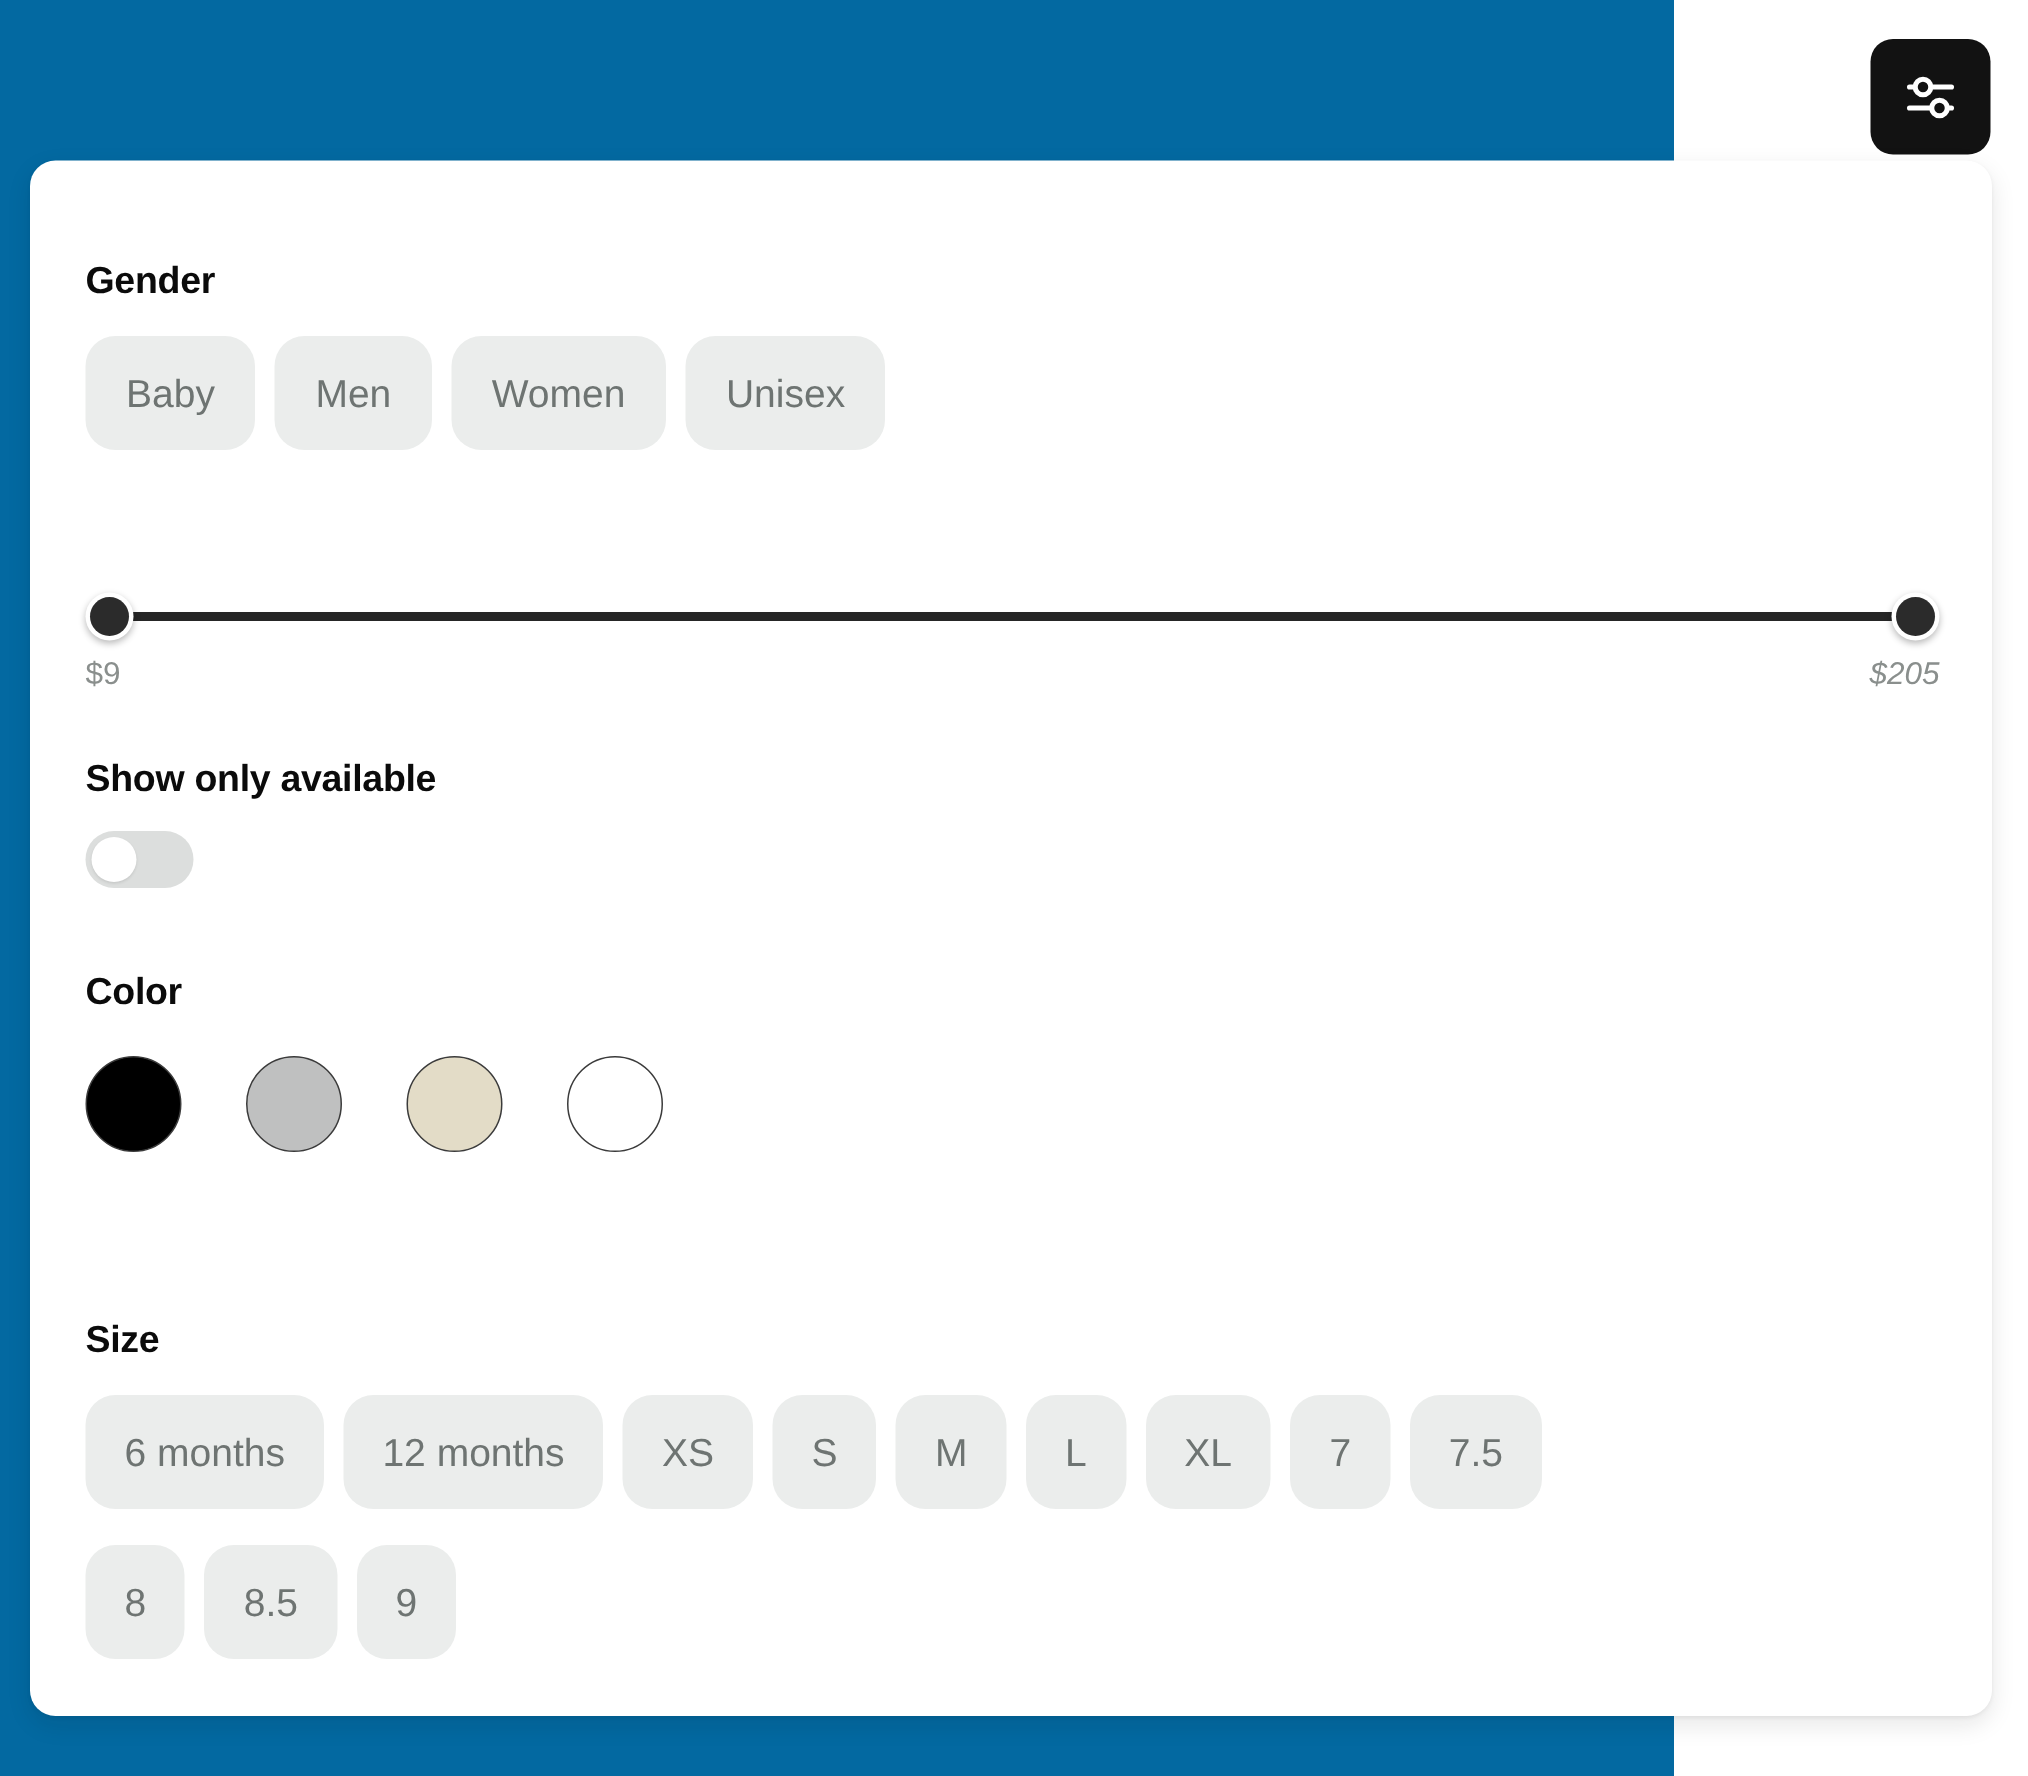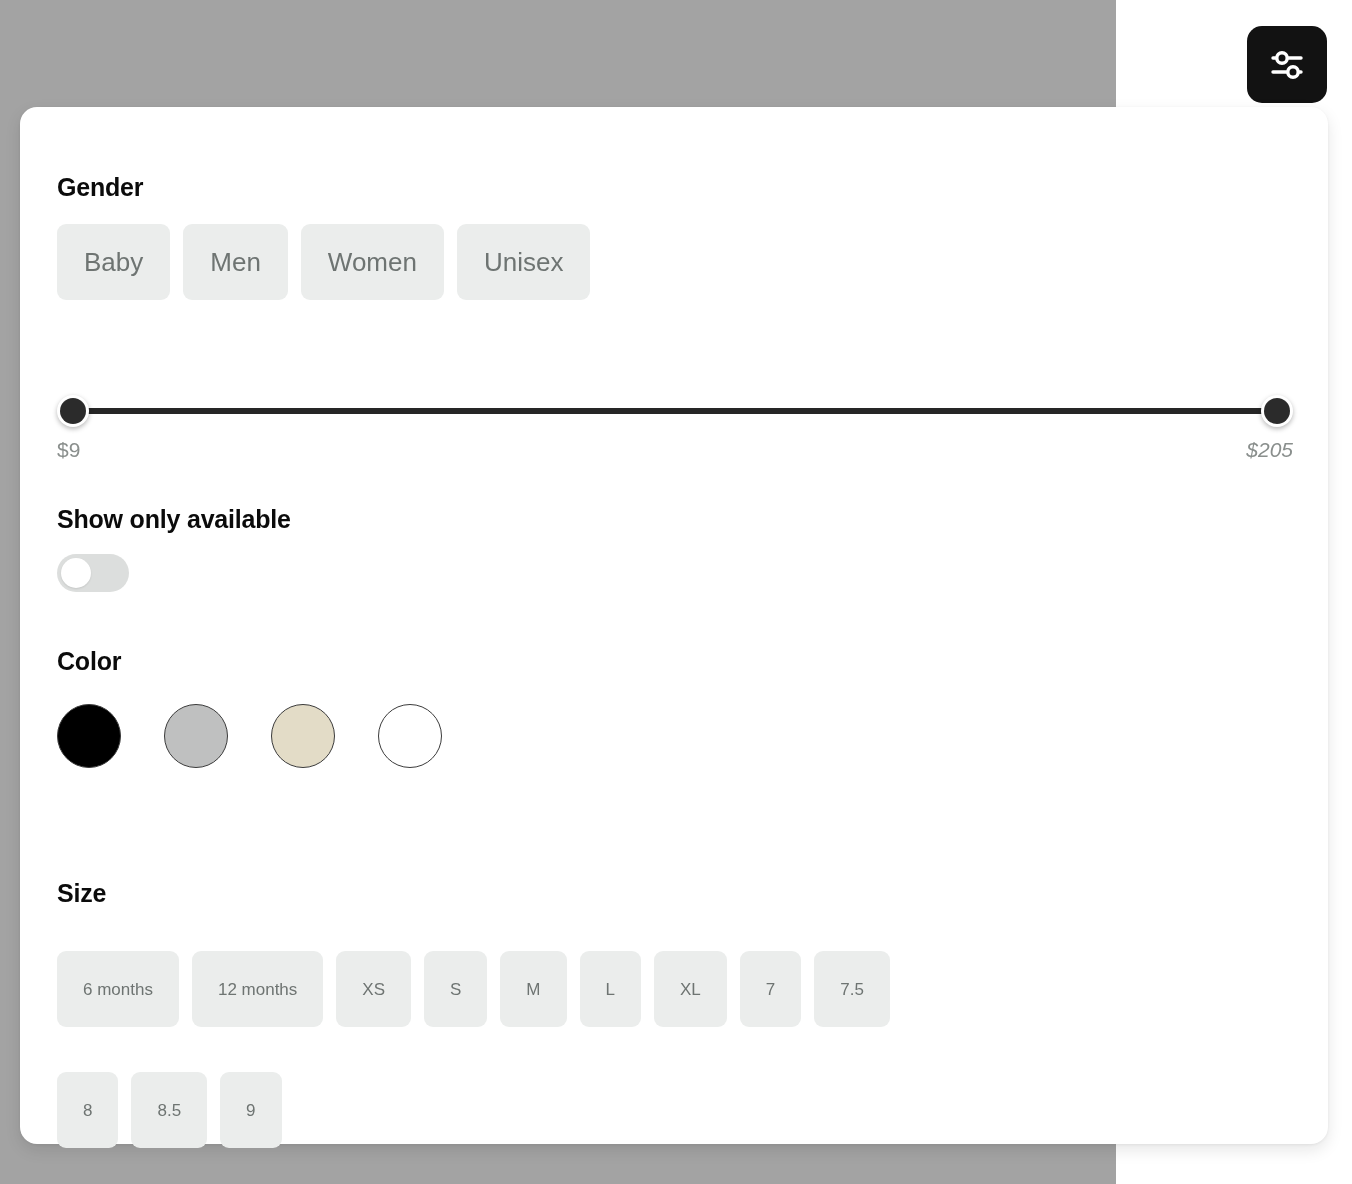--- a/index.html
+++ b/index.html
@@ -9,21 +9,21 @@
     height: 1184px;
     background: #ffffff;
     font-family: "Liberation Sans", sans-serif;
     overflow: hidden;
   }
 
   #root {
     position: relative;
     width: 1116px;
     height: 1184px;
-    background: #a3a3a3;
+    background: #0369a1;
   }
 
   
   .filter-btn {
     position: absolute;
     left: 1247px;
     top: 26px;
     width: 80px;
     height: 77px;
     background: #121212;
@@ -68,37 +68,36 @@
 
   
   .chip-row {
     display: flex;
     flex-wrap: wrap;
     gap: 13px;
   }
   .chip {
     background: #ebedec;
     border: none;
-    border-radius: 9px;
+    border-radius: 20px;
     color: #6e7472;
     font-family: "Liberation Sans", sans-serif;
     font-size: 26px;
     line-height: 1;
     height: 76px;
     padding: 0 27px;
     display: inline-flex;
     align-items: center;
     justify-content: center;
     cursor: pointer;
   }
   .chip.sz {
-    font-size: 17px;
+    font-size: 26px;
     padding: 0 26px;
     height: 76px;
-    margin-top: 21px;
   }
 
   
   .sec-gender  { position: absolute; left: 37px; top: 68px;  }
   .sec-price   { position: absolute; left: 37px; top: 260px; width: 1236px; }
   .sec-avail   { position: absolute; left: 37px; top: 400px; }
   .sec-color   { position: absolute; left: 37px; top: 542px; }
   .sec-size    { position: absolute; left: 37px; top: 774px; }
 
   .gender-chips { margin-top: 24px; }

